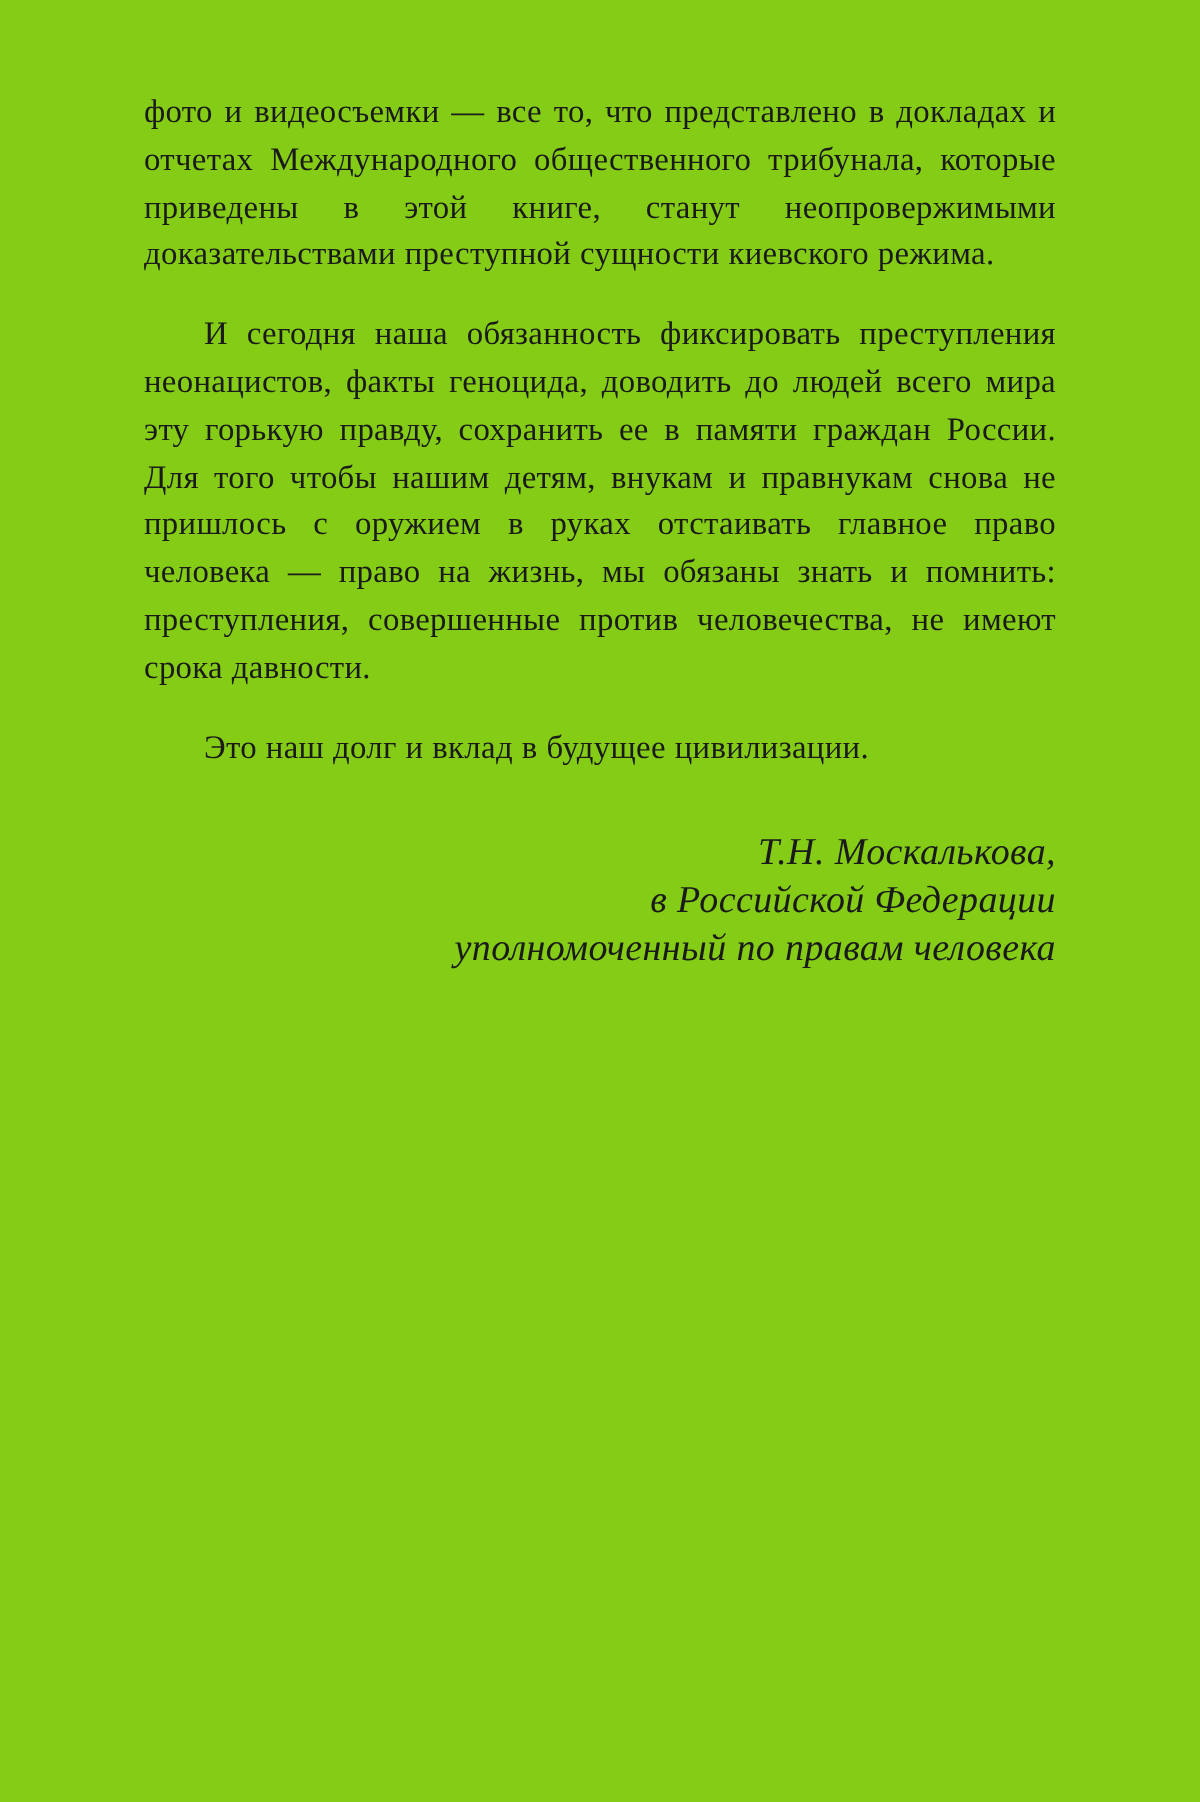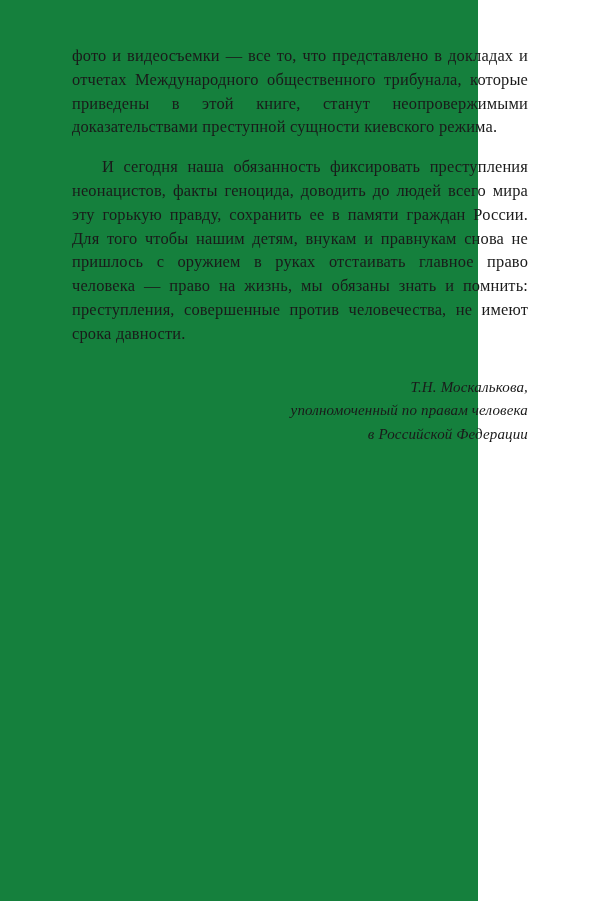--- a/index.html
+++ b/index.html
@@ -11,23 +11,23 @@
     width: 600px;
     height: 901px;
     background: #ffffff;
     font-family: "Liberation Serif", "DejaVu Serif", serif;
     color: #1a1a1a;
     overflow: hidden;
   }
 
   .page {
     position: relative;
-    width: 478px;
+    width: 600px;
     height: 901px;
-    background: #15803d;
+    background: #84cc16;
     box-sizing: border-box;
   }
 
   .text-block {
     position: absolute;
     left: 72px;
     top: 44px;
     width: 456px;
   }
 
@@ -45,43 +45,44 @@
 
   .body-paragraph.indented {
     text-indent: 30px;
     margin-top: 16px;
   }
 
   .signature-block {
     margin-top: 30px;
     text-align: right;
     font-style: italic;
-    font-size: 15px;
+    font-size: 19px;
     line-height: 23.8px;
     letter-spacing: 0.01em;
   }
 
   .signature-line {
     display: block;
     white-space: nowrap;
   }
 </style>
 </head>
 <body>
 
 <div class="page">
 
   <div class="text-block">
 
     <p class="body-paragraph">фото и видеосъемки — все то, что представлено в докладах и отчетах Международного общественного трибунала, которые приведены в этой книге, станут неопровержимыми доказательствами преступной сущности киевского режима.</p>
 
     <p class="body-paragraph indented">И сегодня наша обязанность фиксировать преступления неонацистов, факты геноцида, доводить до людей всего мира эту горькую правду, сохранить ее в памяти граждан России. Для того чтобы нашим детям, внукам и правнукам снова не пришлось с оружием в руках отстаивать главное право человека — право на жизнь, мы обязаны знать и помнить: преступления, совершенные против человечества, не имеют срока давности.</p>
 
+    <p class="body-paragraph indented">Это наш долг и вклад в будущее цивилизации.</p>
 
     <div class="signature-block">
       <span class="signature-line">Т.Н. Москалькова,</span>
+      <span class="signature-line">в Российской Федерации</span>
       <span class="signature-line">уполномоченный по правам человека</span>
-      <span class="signature-line">в Российской Федерации</span>
     </div>
 
   </div>
 
 </div>
 
 </body></html>

